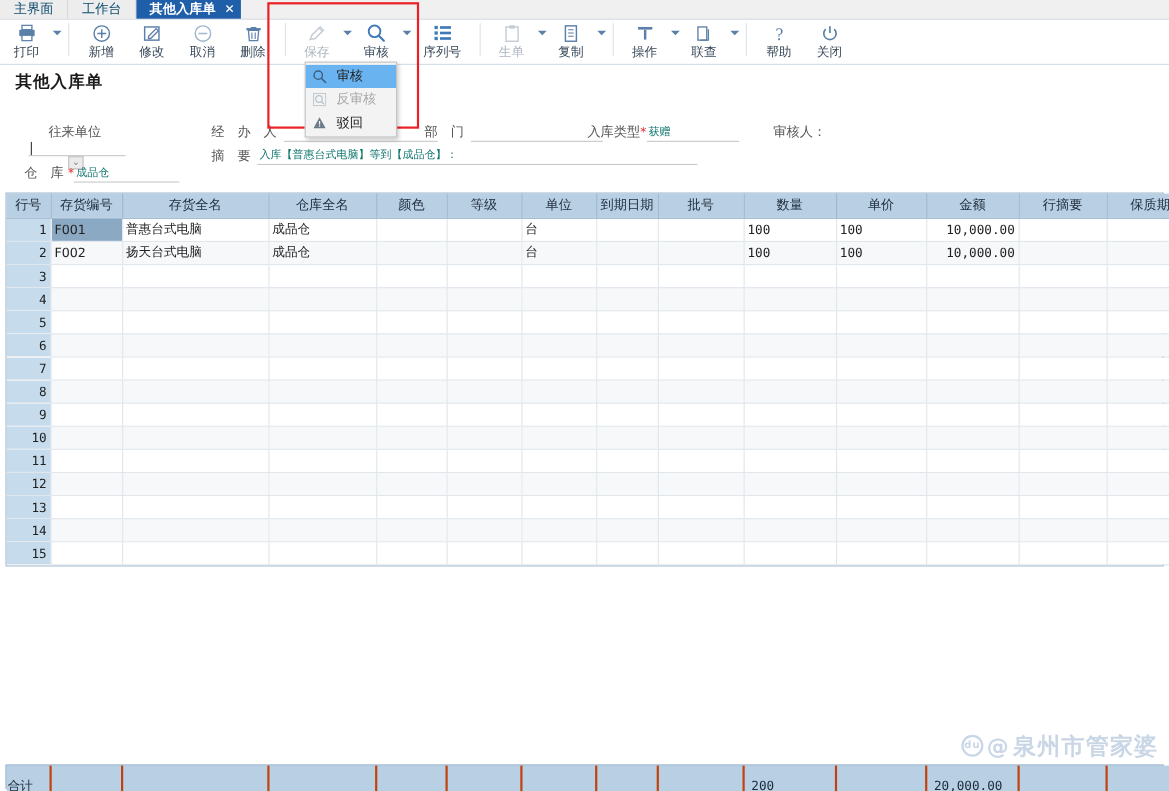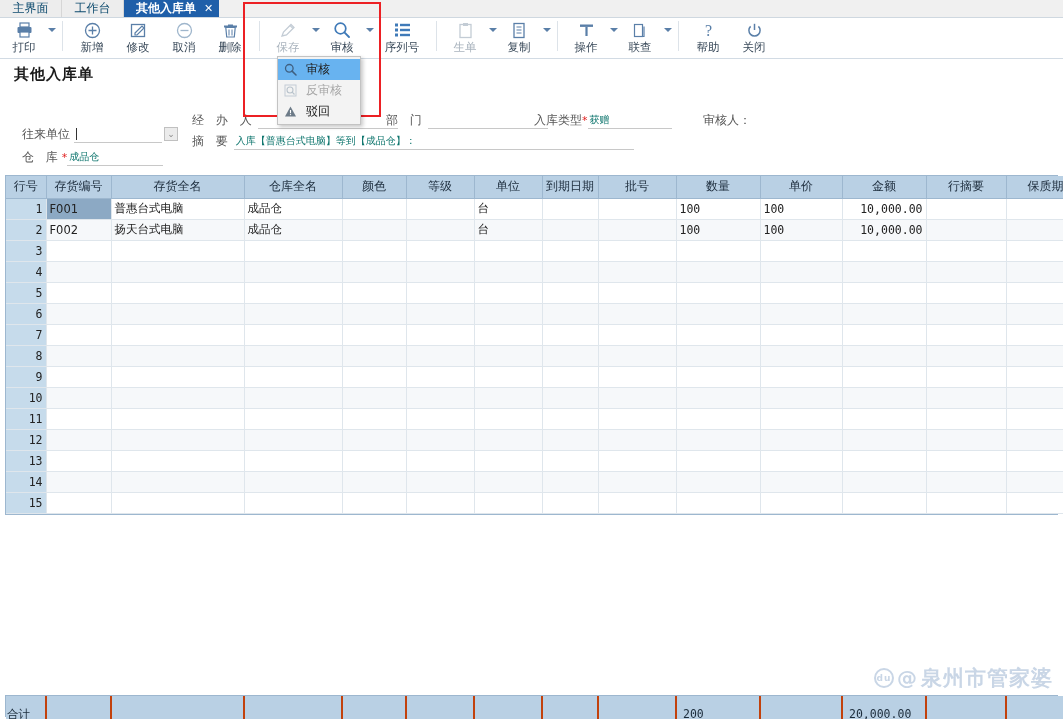--- a/index.html
+++ b/index.html
@@ -406,21 +406,21 @@
           </svg>
       </span>
       <span class="mtxt">驳回</span>
     </div>
   </div>
 
   <div class="doc-title">其他入库单</div>
 
   <div class="formarea">
 
-    <div class="frow" style="left:22px; top:19px;">
+    <div class="frow" style="left:22px; top:7px;flex-direction:column;">
       <span class="flabel">往来单位</span>
       <span class="fline" style="width:88px; margin-left:4px;">
         <span class="textcursor"></span>
           <span></span>
       </span>
       <span class="caretbtn">⌄</span>
     </div>
 
     <div class="frow" style="left:192px; top:5px;">
       <span class="flabel sp">经 办 人</span>

